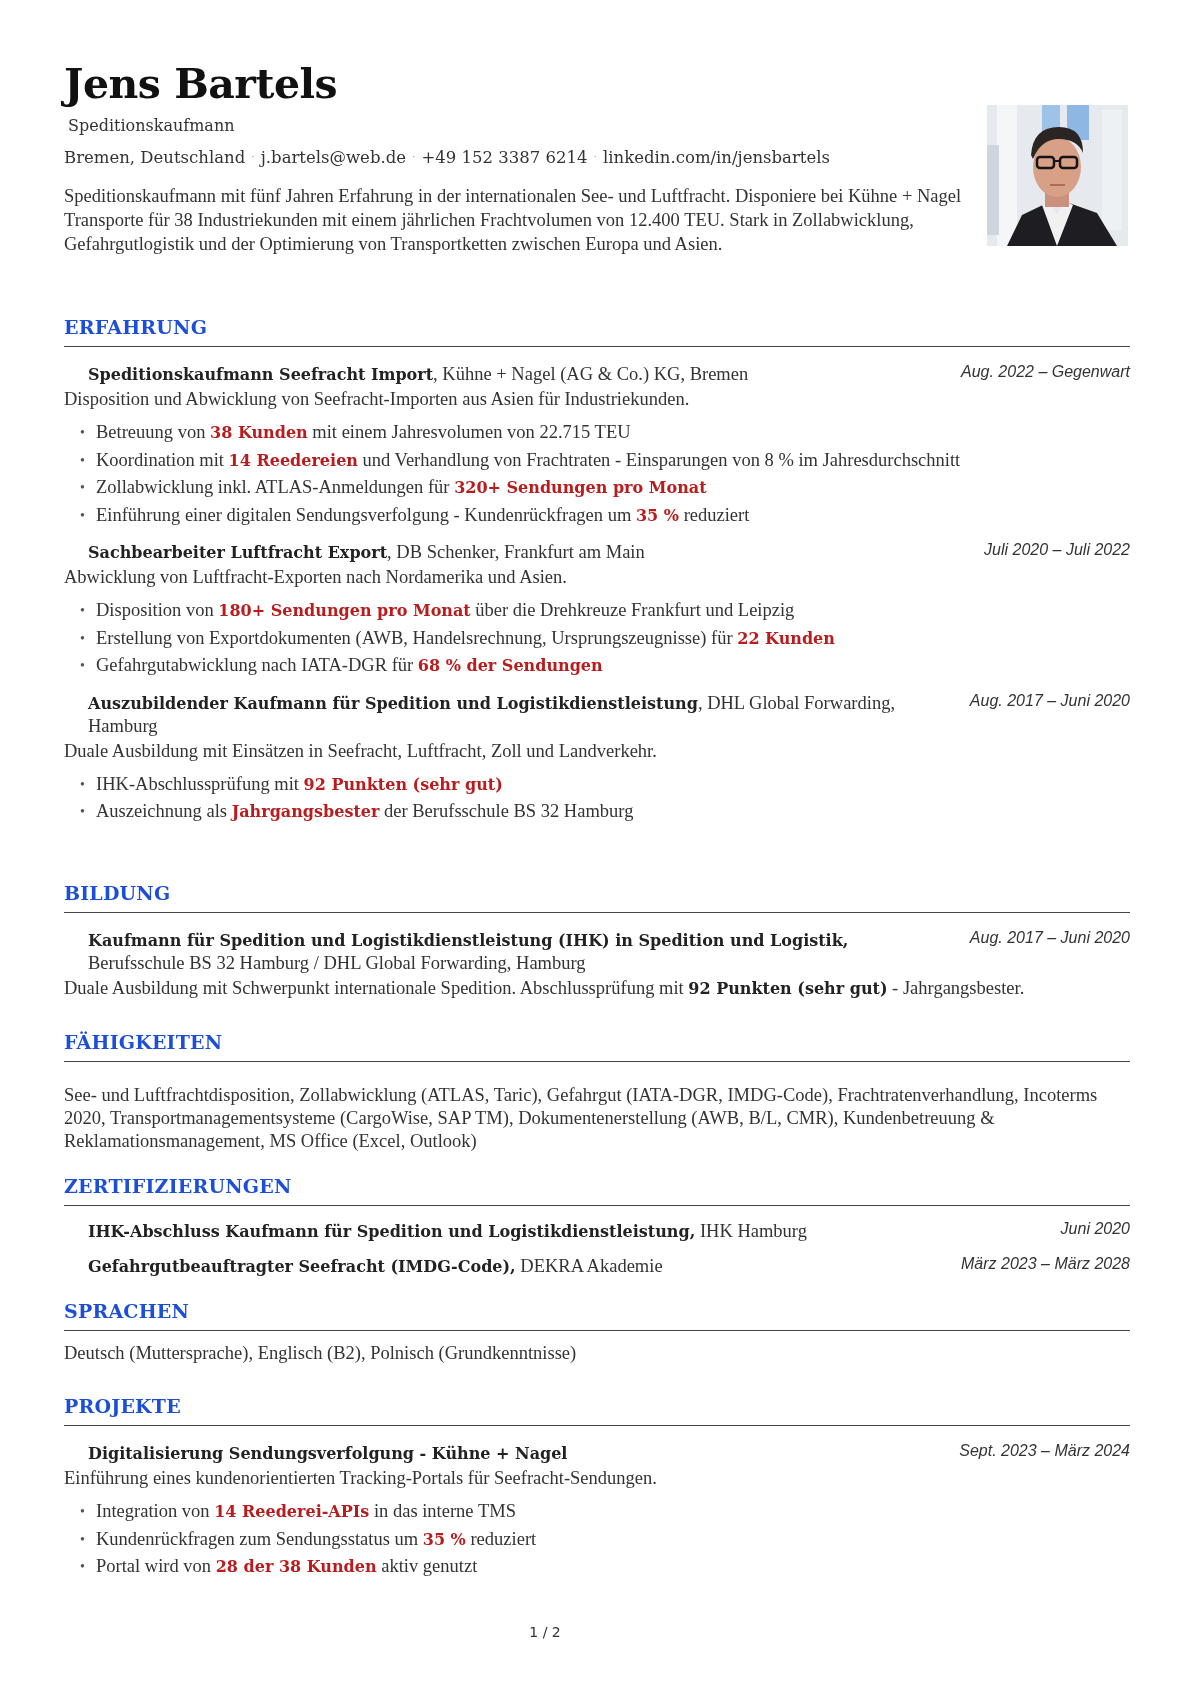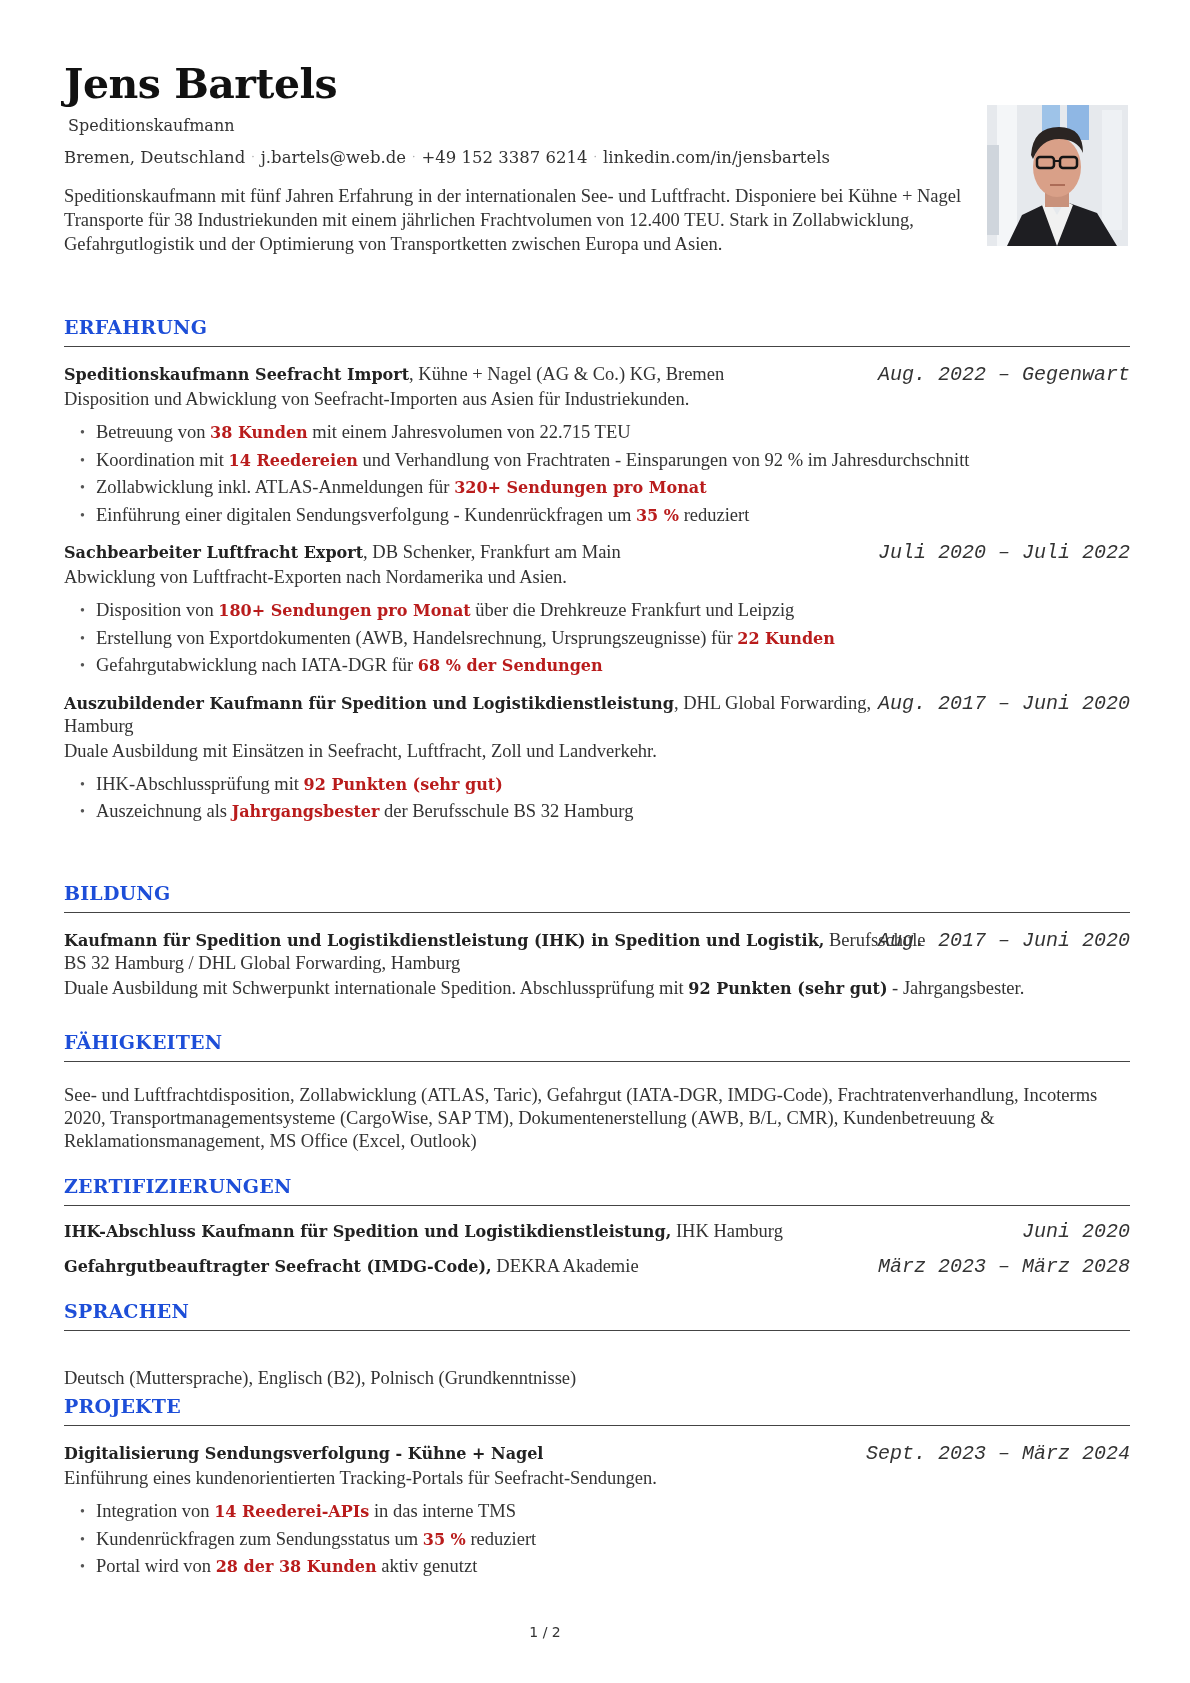--- a/index.html
+++ b/index.html
@@ -39,26 +39,26 @@
     }
     .photo svg { width: 100%; height: 100%; display: block; }
 
     .section { position: absolute; left: 0; width: 1066px; }
     .section-title {
       font-family: "DejaVu Serif", serif; font-weight: bold;
       font-size: 19px; color: #1d4ed8; letter-spacing: 0.2px;
       padding-bottom: 8px; border-bottom: 1.5px solid #444;
     }
     .entry { position: relative; margin-top: 14px; }
-    .entry-head { position: relative; font-size: 17px; line-height: 23px; padding-right: 200px; color: #333; font-family: "Liberation Serif", serif; font-size: 18.5px; }
+    .entry-head { position: relative; font-size: 17px; line-height: 23px; padding-right: 200px; color: #333; font-family: "Liberation Serif", serif; font-size: 18.5px; margin-left: 24px; }
     .entry-head b { color: #222; font-family: "DejaVu Serif", serif; font-size: 16px; }
     .entry-date {
       position: absolute; right: 0; top: 0;
-      font-style: italic; font-size: 20px; color: #333; white-space: nowrap;
-      font-family: Liberation Mono, monospace;
+      font-style: italic; font-size: 16px; color: #333; white-space: nowrap;
+      font-family: Liberation Sans, sans-serif;
     }
     .entry-desc { font-family: "Liberation Serif", serif; font-size: 18.5px; line-height: 27px; color: #333; }
     ul.bullets { list-style: none; margin-top: 6px; margin-left: 16px; }
     ul.bullets li {
       font-family: "Liberation Serif", serif; font-size: 18.5px; line-height: 27.5px; color: #333;
       padding-left: 16px; position: relative;
     }
     ul.bullets li::before {
       content: "•"; position: absolute; left: 0; top: 0; color: #555; font-size: 14px;
     }
@@ -109,21 +109,21 @@
 
   <section class="section" style="top: 316px;">
     <h2 class="section-title">ERFAHRUNG</h2>
 
     <div class="entry" style="margin-top: 16px;">
       <div class="entry-head"><b>Speditionskaufmann Seefracht Import</b><span>, Kühne + Nagel (AG &amp; Co.) KG, Bremen</span></div>
       <div class="entry-date">Aug. 2022 – Gegenwart</div>
       <div class="entry-desc">Disposition und Abwicklung von Seefracht-Importen aus Asien für Industriekunden.</div>
       <ul class="bullets">
         <li><span>Betreuung von </span><b>38 Kunden</b><span> mit einem Jahresvolumen von 22.715 TEU</span></li>
-        <li><span>Koordination mit </span><b>14 Reedereien</b><span> und Verhandlung von Frachtraten - Einsparungen von 92 % im Jahresdurchschnitt</span></li>
+        <li><span>Koordination mit </span><b>14 Reedereien</b><span> und Verhandlung von Frachtraten - Einsparungen von 8 % im Jahresdurchschnitt</span></li>
         <li><span>Zollabwicklung inkl. ATLAS-Anmeldungen für </span><b>320+ Sendungen pro Monat</b><span></span></li>
         <li><span>Einführung einer digitalen Sendungsverfolgung - Kundenrückfragen um </span><b>35 %</b><span> reduziert</span></li>
       </ul>
     </div>
 
     <div class="entry" style="margin-top: 12px;">
       <div class="entry-head"><b>Sachbearbeiter Luftfracht Export</b><span>, DB Schenker, Frankfurt am Main</span></div>
       <div class="entry-date">Juli 2020 – Juli 2022</div>
       <div class="entry-desc">Abwicklung von Luftfracht-Exporten nach Nordamerika und Asien.</div>
       <ul class="bullets">
@@ -165,21 +165,21 @@
       <div class="entry-date">Juni 2020</div>
     </div>
     <div class="entry" style="margin-top: 12px;">
       <div class="entry-head"><b>Gefahrgutbeauftragter Seefracht (IMDG-Code),</b><span> DEKRA Akademie</span></div>
       <div class="entry-date">März 2023 – März 2028</div>
     </div>
   </section>
 
   <section class="section" style="top: 1300px;">
     <h2 class="section-title">SPRACHEN</h2>
-    <p class="plain" style="margin-top: 36px;">Deutsch (Muttersprache), Englisch (B2), Polnisch (Grundkenntnisse)</p>
+    <p class="plain" style="margin-top: 11px;">Deutsch (Muttersprache), Englisch (B2), Polnisch (Grundkenntnisse)</p>
   </section>
 
   <section class="section" style="top: 1395px;">
     <h2 class="section-title">PROJEKTE</h2>
     <div class="entry" style="margin-top: 16px;">
       <div class="entry-head"><b>Digitalisierung Sendungsverfolgung - Kühne + Nagel</b></div>
       <div class="entry-date">Sept. 2023 – März 2024</div>
       <div class="entry-desc">Einführung eines kundenorientierten Tracking-Portals für Seefracht-Sendungen.</div>
       <ul class="bullets">
         <li><span>Integration von </span><b>14 Reederei-APIs</b><span> in das interne TMS</span></li>

